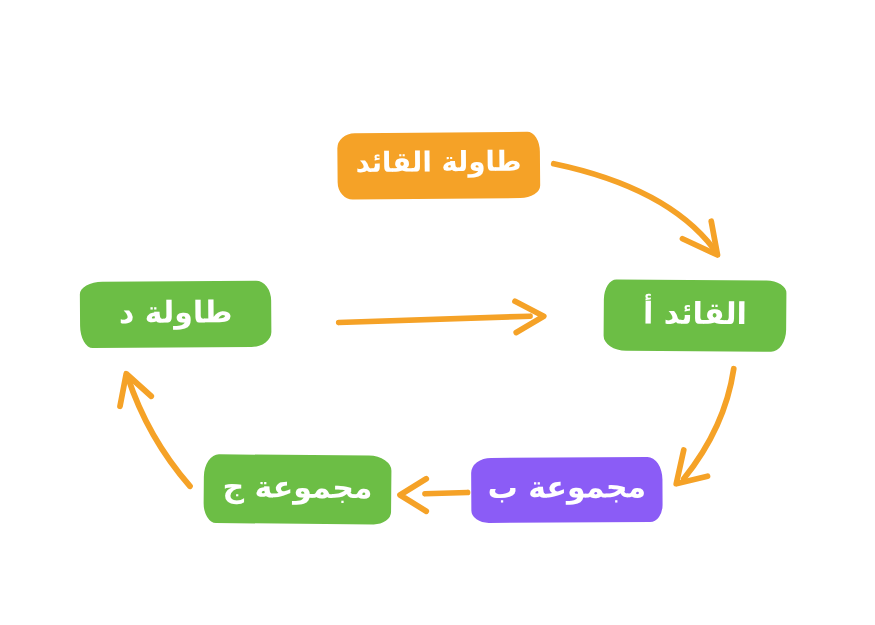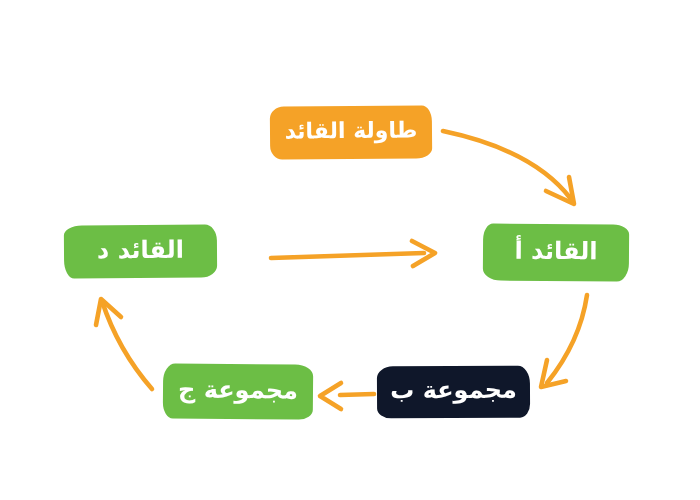--- a/index.html
+++ b/index.html
@@ -115,25 +115,25 @@
   </svg>
 
   <div class="node leader" style="background-color: rgb(245, 162, 39);">
     <span class="label" dir="rtl">طاولة القائد</span>
   </div>
 
   <div class="node group-a" style="background-color: rgb(108, 190, 69);">
     <span class="label" dir="rtl">القائد أ</span>
   </div>
 
-  <div class="node group-b" style="background-color: #0f172a;">
+  <div class="node group-b" style="background-color: #8b5cf6;">
     <span class="label" dir="rtl">مجموعة ب</span>
   </div>
 
   <div class="node group-c" style="background-color: rgb(108, 190, 69);">
     <span class="label" dir="rtl">مجموعة ج</span>
   </div>
 
   <div class="node group-d" style="background-color: rgb(108, 190, 69);">
-    <span class="label" dir="rtl">القائد د</span>
+    <span class="label" dir="rtl">طاولة د</span>
   </div>
 
 </div>
 
 </body></html>

